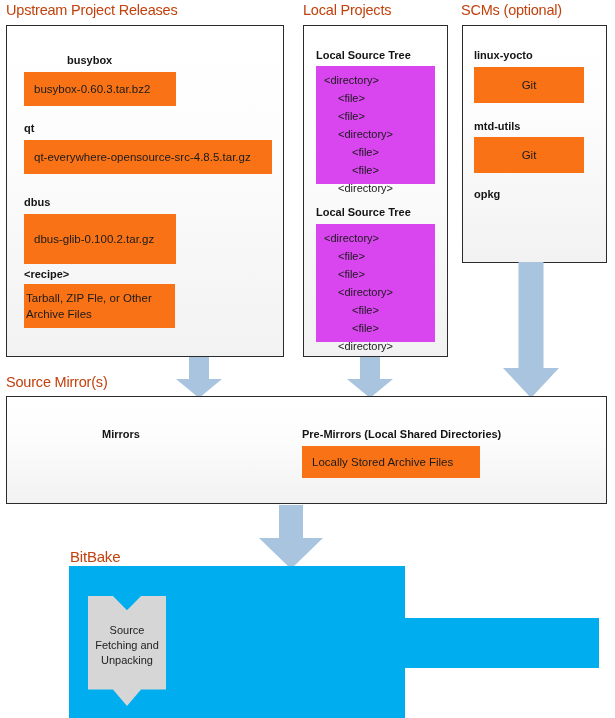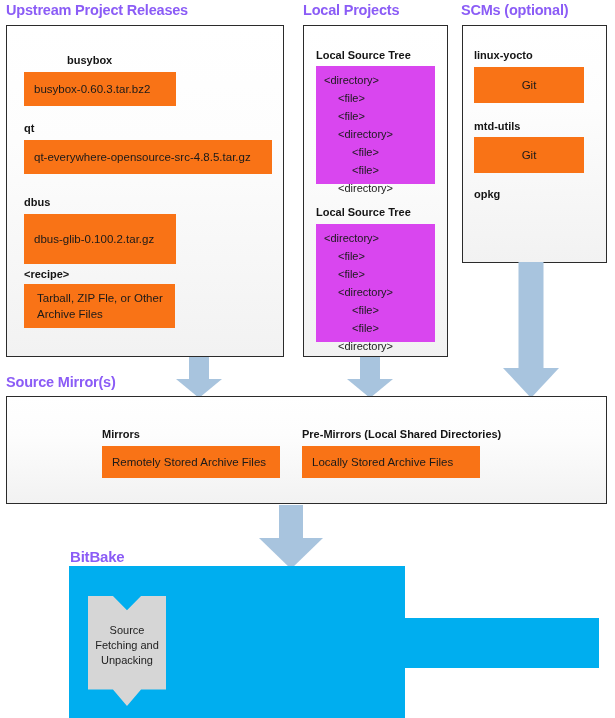--- a/index.html
+++ b/index.html
@@ -16,23 +16,23 @@
   }
   .stage {
     position: absolute;
     left: 0; top: 0;
     width: 615px; height: 718px;
   }
 
   
   .section-title {
     position: absolute;
-    font-weight: bold;
+    font-weight: normal;
     font-size: 14.5px;
-    color: #8b5cf6;
+    color: #c2410c;
     letter-spacing: -0.2px;
     white-space: nowrap;
   }
   #title-upstream { left: 6px;  top: 2px; }
   #title-local    { left: 303px; top: 2px; }
   #title-scms     { left: 461px; top: 2px; }
   #title-mirror   { left: 6px;  top: 374px; }
   #title-bitbake  { left: 70px; top: 548px; font-size: 15px; }
 
   
@@ -70,21 +70,21 @@
   
   #lbl-busybox { left: 24px; top: 54px; padding-left: 43px; }
   #box-busybox { left: 24px; top: 72px; width: 152px; height: 34px; }
   #lbl-qt      { left: 24px; top: 122px; }
   #box-qt      { left: 24px; top: 140px; width: 248px; height: 34px; }
   #lbl-dbus    { left: 24px; top: 196px; }
   #box-dbus    { left: 24px; top: 214px; width: 152px; height: 50px; }
   #lbl-recipe  { left: 24px; top: 268px; }
   #box-recipe  {
     left: 24px; top: 284px; width: 151px; height: 44px;
-    display: block; padding: 6px 0 0 13px; line-height: 16px;
+    display: block; padding: 6px 0 0 2px; line-height: 16px;
   }
 
   
   #lbl-tree1 { left: 316px; top: 49px; }
   #tree1     { left: 316px; top: 66px; width: 119px; height: 118px; }
   #lbl-tree2 { left: 316px; top: 206px; }
   #tree2     { left: 316px; top: 224px; width: 119px; height: 118px; }
   .tree-box {
     position: absolute;
     background: #d946ef;
@@ -276,21 +276,20 @@
   </div>
   <div class="arrow-down" id="arrow-3">
     <span class="shaft"></span>
     <span class="head"></span>
   </div>
 
   <div class="section-title" id="title-mirror">Source Mirror(s)</div>
   <div class="panel" id="panel-mirror"></div>
 
   <div class="grp-label" id="lbl-mirrors">Mirrors</div>
-  <div class="grey-box left" id="box-mirrors">Remotely Stored Archive Files</div>
 
   <div class="grp-label" id="lbl-premirrors">Pre-Mirrors (Local Shared Directories)</div>
   <div class="grey-box left" id="box-premirrors">Locally Stored Archive Files</div>
 
   <div class="arrow-down" id="arrow-4">
     <span class="shaft"></span>
     <span class="head"></span>
   </div>
 
   <div class="section-title" id="title-bitbake">BitBake</div>

